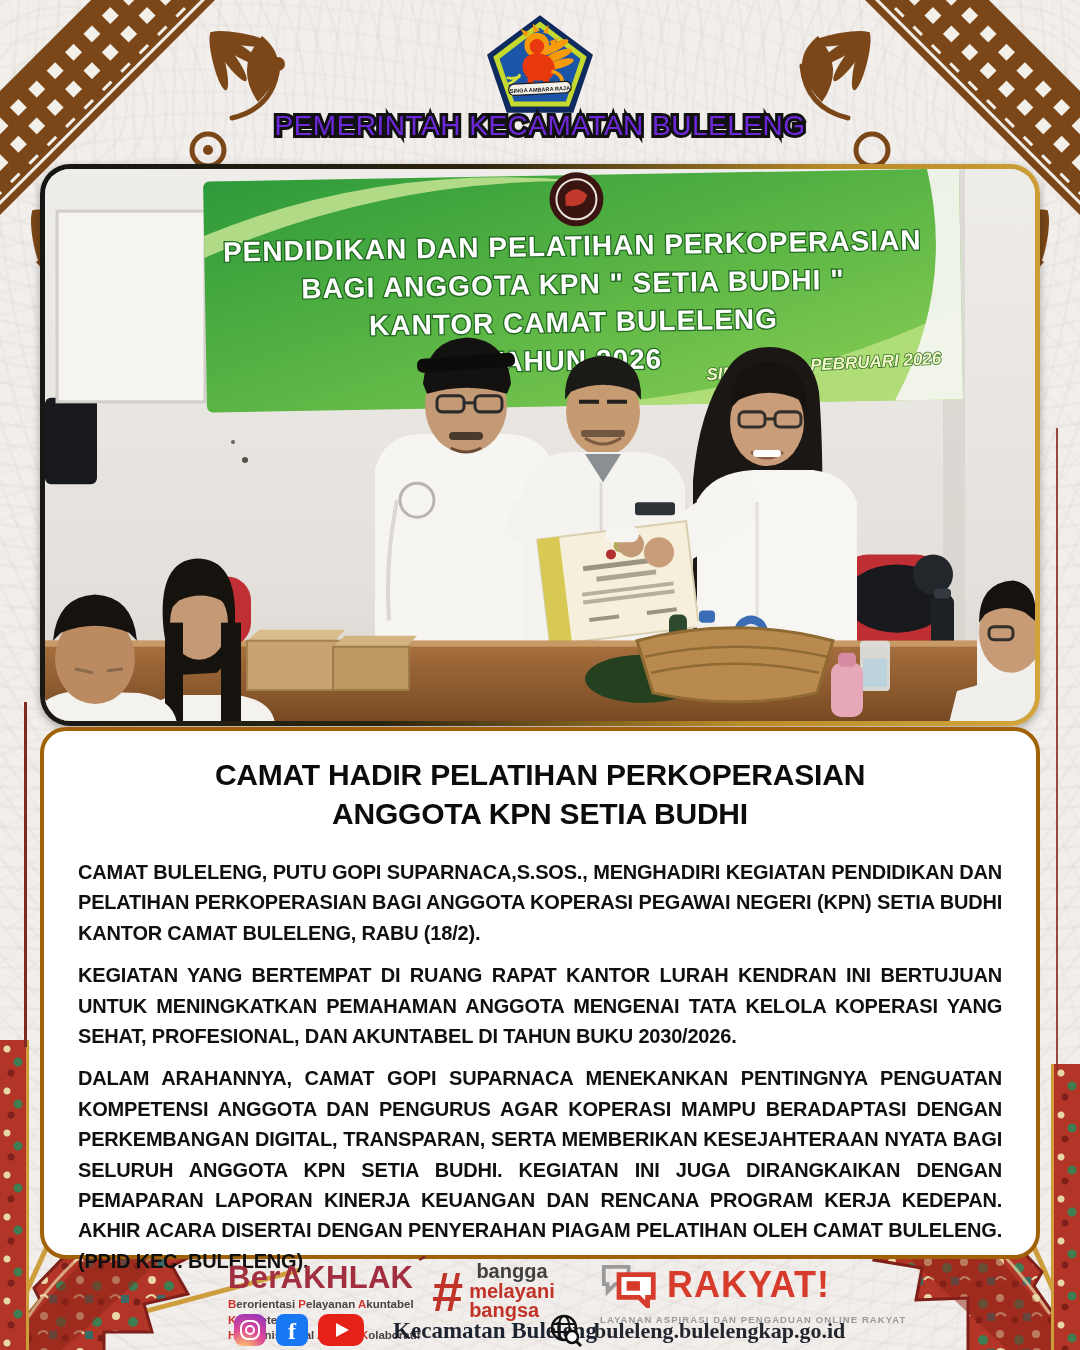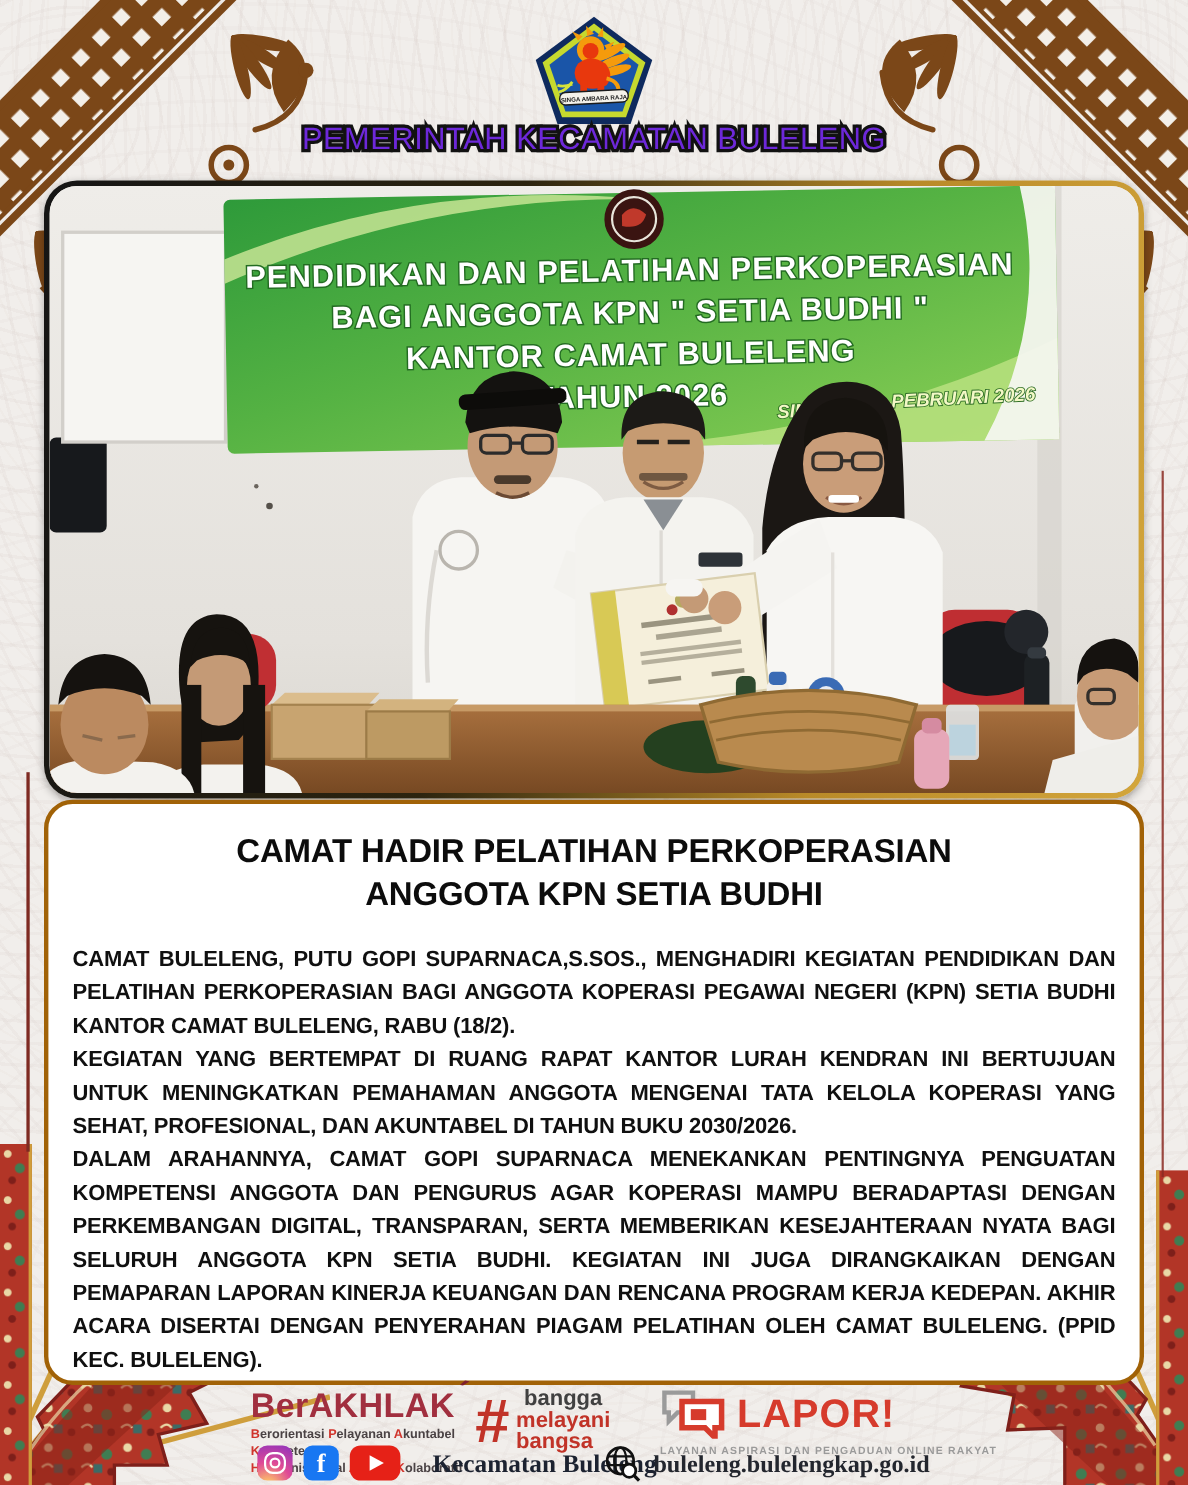--- a/index.html
+++ b/index.html
@@ -21,21 +21,21 @@
   .photo-frame{left:40px;top:164px;width:1000px;height:562px;border-radius:30px;padding:5px;
     box-sizing:border-box;background:linear-gradient(100deg,#151515 0%,#2c240f 40%,#b98a28 72%,#d3a63c 100%);
     box-shadow:0 3px 8px rgba(0,0,0,.3);}
   .photo{width:100%;height:100%;border-radius:25px;overflow:hidden;position:relative;background:#ece9e4;}
   .photo svg{display:block;width:100%;height:100%;}
   
   .article{left:40px;top:727px;width:1000px;height:532px;box-sizing:border-box;background:#fff;
     border:4px solid #a16207;border-radius:26px;padding:24px 22px 0;}
   .article h1{margin:0;font-size:30px;line-height:1.3;text-align:center;color:#0c0c0c;letter-spacing:-.2px;}
   .article .body{margin-top:24px;}
-  .article p{margin:0;font-size:20px;line-height:1.52;font-weight:bold;color:#101010;
+  .article p{margin:12px;font-size:20px;line-height:1.52;font-weight:bold;color:#101010;
     text-align:justify;letter-spacing:-.2px;}
   
   .berakhlak{left:228px;top:1262px;width:200px;}
   .berakhlak .t{position:relative;font-size:31px;font-weight:bold;color:#a12f3f;letter-spacing:.3px;line-height:1;}
   .berakhlak .t .acc{position:absolute;top:-9px;right:2px;font-size:30px;color:#7e1f2e;transform:rotate(8deg);}
   .berakhlak .sub{margin-top:4px;font-size:11.5px;font-weight:bold;color:#4a4244;line-height:1.35;}
   .fl{color:#d0342c;}
   .bangga{left:432px;top:1262px;display:flex;align-items:center;gap:6px;}
   .bangga .hash{font-size:56px;font-weight:bold;color:#c13328;line-height:.85;}
   .bangga .w{font-size:20px;font-weight:bold;line-height:.98;}
@@ -415,21 +415,21 @@
     </div>
   </div>
 
   <div class="abs lapor">
     <div class="row">
       <svg width="62" height="46" viewBox="0 0 62 46">
         <path d="M4,4 h26 v18 h-14 l-8,8 0,-8 h-4 Z" fill="none" stroke="#9a9a9a" stroke-width="4"></path>
         <path d="M20,12 h36 v24 h-6 l0,9 -9,-9 h-21 Z" fill="#fff" stroke="#d63b2c" stroke-width="5"></path>
         <rect x="28" y="19" width="14" height="10" fill="#d63b2c"></rect>
       </svg>
-      <div class="t">LAPOR!</div>
+      <div class="t">RAKYAT!</div>
     </div>
     <div class="sub">LAYANAN ASPIRASI DAN PENGADUAN ONLINE RAKYAT</div>
   </div>
 
   <div class="abs social">
     <div class="icon-ig"></div>
     <div class="icon-fb">f</div>
     <div class="icon-yt"></div>
   </div>
   <div class="abs acct">Kecamatan Buleleng</div>

